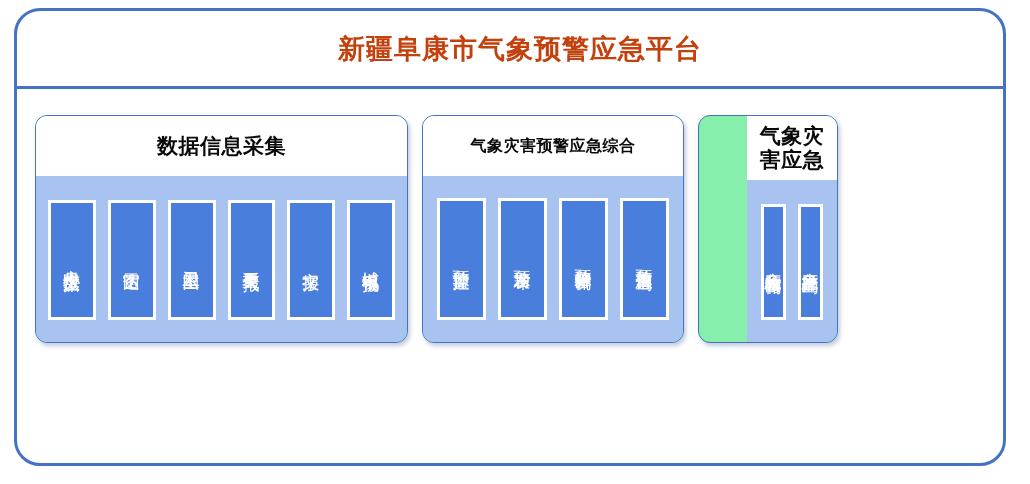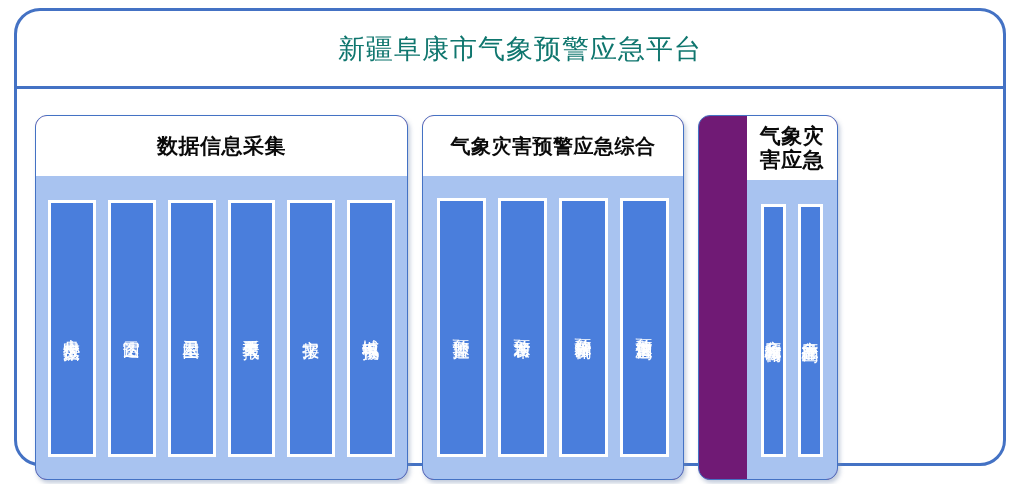--- a/index.html
+++ b/index.html
@@ -42,22 +42,22 @@
     height: 78px;
     display: flex;
     align-items: center;
     justify-content: center;
     border-bottom: 3px solid #4472C4;
     box-sizing: border-box;
   }
 
   .platform-title {
     font-size: 27px;
-    font-weight: 400;
-    color: #0f766e;
+    font-weight: 700;
+    color: #c2410c;
     letter-spacing: 1px;
     line-height: 1;
     white-space: nowrap;
     margin-left: 20px;
   }
 
   
   .groups-row {
     position: absolute;
     left: 0;
@@ -69,22 +69,22 @@
     padding: 26px 18px 0 18px;
     box-sizing: border-box;
     gap: 14px;
   }
 
   .group-panel {
     position: relative;
     box-sizing: border-box;
     border: 1.5px solid #4472C4;
     border-radius: 12px;
-    background: #701a75;
-    height: 365px;
+    background: #86efac;
+    height: 228px;
     display: flex;
     flex-direction: column;
     overflow: hidden;
     box-shadow: 2px 3px 4px rgba(120, 140, 175, 0.45);
     justify-content: center;
   }
 
   .group-panel.w-collect { flex: 0 0 373px; }
   .group-panel.w-monitor { flex: 0 0 141px; }
   .group-panel.w-integrated { flex: 0 0 262px; }
@@ -103,21 +103,21 @@
   }
   .group-header.two-line { min-height: 64px; }
 
   .group-title {
     font-size: 21px;
     font-weight: 700;
     color: #0a0a0a;
     line-height: 1.15;
     letter-spacing: 0.5px;
   }
-  .group-title.title-sm { font-size: 20px; }
+  .group-title.title-sm { font-size: 16px; }
 
   .group-body {
     flex: 1 1 auto;
     background: #A8C3F0;
     display: flex;
     align-items: stretch;
     justify-content: center;
     padding: 24px 12px 22px 12px;
     box-sizing: border-box;
     gap: 12px;

